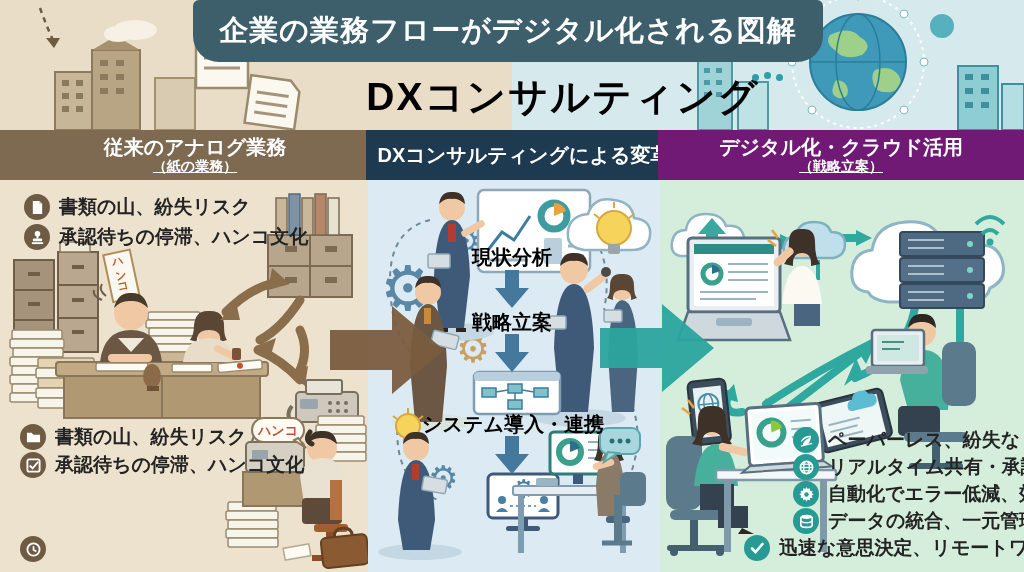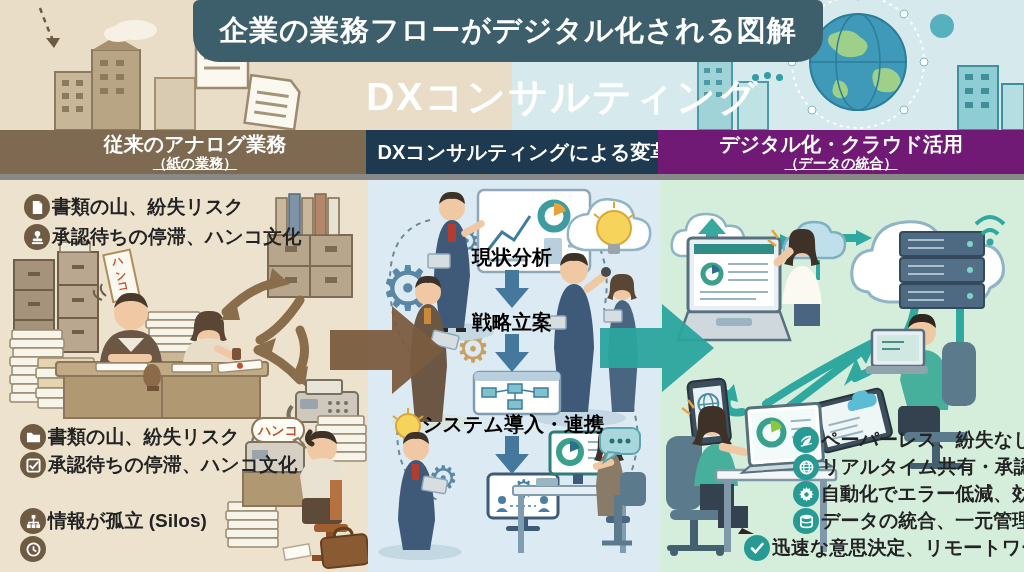--- a/index.html
+++ b/index.html
@@ -5,40 +5,40 @@
   html,body{margin:0;padding:0;background:#888;}
   #canvas{position:relative;width:1024px;height:572px;overflow:hidden;
     font-family:"Liberation Sans","DejaVu Sans",sans-serif;}
   .abs{position:absolute;}
   
   #top-left-bg{left:0;top:0;width:512px;height:130px;background:#e9ddc7;}
   #top-right-bg{left:512px;top:0;width:512px;height:130px;background:#d6e9ec;}
   #banner{left:193px;top:0;width:630px;height:62px;background:#3d5f6c;
     border-radius:6px 6px 26px 26px;display:flex;align-items:center;justify-content:center;z-index:6;}
   #banner .t{color:#ffffff;font-size:29px;font-weight:bold;letter-spacing:1px;white-space:nowrap;}
-  #subtitle{left:563px;top:70px;transform:translateX(-50%);color:#ffffff;font-size:39px;
+  #subtitle{left:563px;top:70px;transform:translateX(-50%);color:#000000;font-size:39px;
     font-weight:bold;letter-spacing:2px;white-space:nowrap;z-index:6;}
   .dot3{width:7px;height:7px;border-radius:50%;background:#2f9ea6;z-index:6;}
   
-  .band{top:130px;height:44px;z-index:5;display:flex;flex-direction:column;align-items:center;
+  .band{top:130px;height:50px;z-index:5;display:flex;flex-direction:column;align-items:center;
     justify-content:center;color:#fff;font-weight:bold;text-align:center;
     filter:drop-shadow(3px 0 0 rgba(255,255,255,0.65));}
   .band .m{font-size:20px;line-height:22px;white-space:nowrap;}
   .band .s{font-size:14px;line-height:16px;white-space:nowrap;text-decoration:underline;}
   #band1{left:0;width:390px;background:#7e6a50;
     clip-path:polygon(0 0,calc(100% - 24px) 0,100% 50%,calc(100% - 24px) 100%,0 100%);padding-right:20px;}
   #band2{left:366px;width:316px;background:#1e3a51;
     clip-path:polygon(0 0,calc(100% - 24px) 0,100% 50%,calc(100% - 24px) 100%,0 100%);padding-right:14px;}
   #band3{left:658px;width:366px;background:#701a75;}
   
   #col-left-bg{left:0;top:180px;width:368px;height:392px;background:#ede2cd;}
   #col-mid-bg{left:368px;top:180px;width:292px;height:392px;background:#dcebf3;}
   #col-right-bg{left:660px;top:180px;width:364px;height:392px;background:#d5eedb;}
   
-  .bullet{display:flex;gap:2px;z-index:7;}
+  .bullet{display:flex;gap:9px;z-index:7;}
   .bullet .ic{width:26px;height:26px;border-radius:50%;flex:0 0 26px;display:flex;
     align-items:center;justify-content:center;}
   .bullet.brown .ic{background:#6f5b43;}
   .bullet.teal .ic{background:#279a94;}
   .bullet .lbl{font-weight:bold;font-size:19px;color:#232323;white-space:nowrap;}
   
   .step{transform:translate(-50%,-50%);font-weight:bold;font-size:20px;color:#000000;
     white-space:nowrap;z-index:7;}
   .svgabs{position:absolute;z-index:2;}
   .z3{z-index:3;}
@@ -146,21 +146,21 @@
 
   <div class="abs band" id="band1">
     <div class="m">従来のアナログ業務</div>
     <div class="s">（紙の業務）</div>
   </div>
   <div class="abs band" id="band2">
     <div class="m">DXコンサルティングによる変革</div>
   </div>
   <div class="abs band" id="band3">
     <div class="m">デジタル化・クラウド活用</div>
-    <div class="s">（データの統合）</div>
+    <div class="s">（戦略立案）</div>
   </div>
 
   <div class="abs" id="col-left-bg"></div>
   <div class="abs" id="col-mid-bg"></div>
   <div class="abs" id="col-right-bg"></div>
 
   <svg class="svgabs" style="left:0;top:180px" width="368" height="392" viewBox="0 0 368 392">
 
     <g>
       <rect x="268" y="55" width="84" height="62" fill="#b7a68c" stroke="#7c6a52" stroke-width="2"></rect>
@@ -717,32 +717,20 @@
   </div>
   <div class="abs bullet brown" style="left:20px;top:452px">
     <span class="ic">
       <svg width="15" height="15" viewBox="0 0 16 16">
           <rect x="1.5" y="1.5" width="13" height="13" rx="2" fill="none" stroke="#fff" stroke-width="2"></rect>
           <path d="M4,8 l3,3 l6,-7" fill="none" stroke="#fff" stroke-width="2"></path>
         </svg>
     </span>
     <span class="lbl">承認待ちの停滞、ハンコ文化</span>
   </div>
-  <div class="abs bullet brown" style="left:20px;top:508px">
-    <span class="ic">
-      <svg width="15" height="15" viewBox="0 0 16 16">
-          <rect x="6" y="1" width="4" height="4" fill="#fff"></rect>
-          <rect x="1" y="11" width="4" height="4" fill="#fff"></rect>
-          <rect x="11" y="11" width="4" height="4" fill="#fff"></rect>
-          <rect x="6" y="11" width="4" height="4" fill="#fff"></rect>
-          <path d="M8,5 v3 M3,11 v-2 h10 v2 M8,8 v3" stroke="#fff" fill="none" stroke-width="1.5"></path>
-        </svg>
-    </span>
-    <span class="lbl">情報が孤立 (Silos)</span>
-  </div>
   <div class="abs bullet brown" style="left:20px;top:536px">
     <span class="ic">
       <svg width="15" height="15" viewBox="0 0 16 16">
           <circle cx="8" cy="8" r="6.5" fill="none" stroke="#fff" stroke-width="2"></circle>
           <path d="M8,4.5 v3.8 l3,1.8" fill="none" stroke="#fff" stroke-width="1.8"></path>
         </svg>
     </span>
   </div>
 
   <div class="abs bullet teal" style="left:793px;top:427px">

